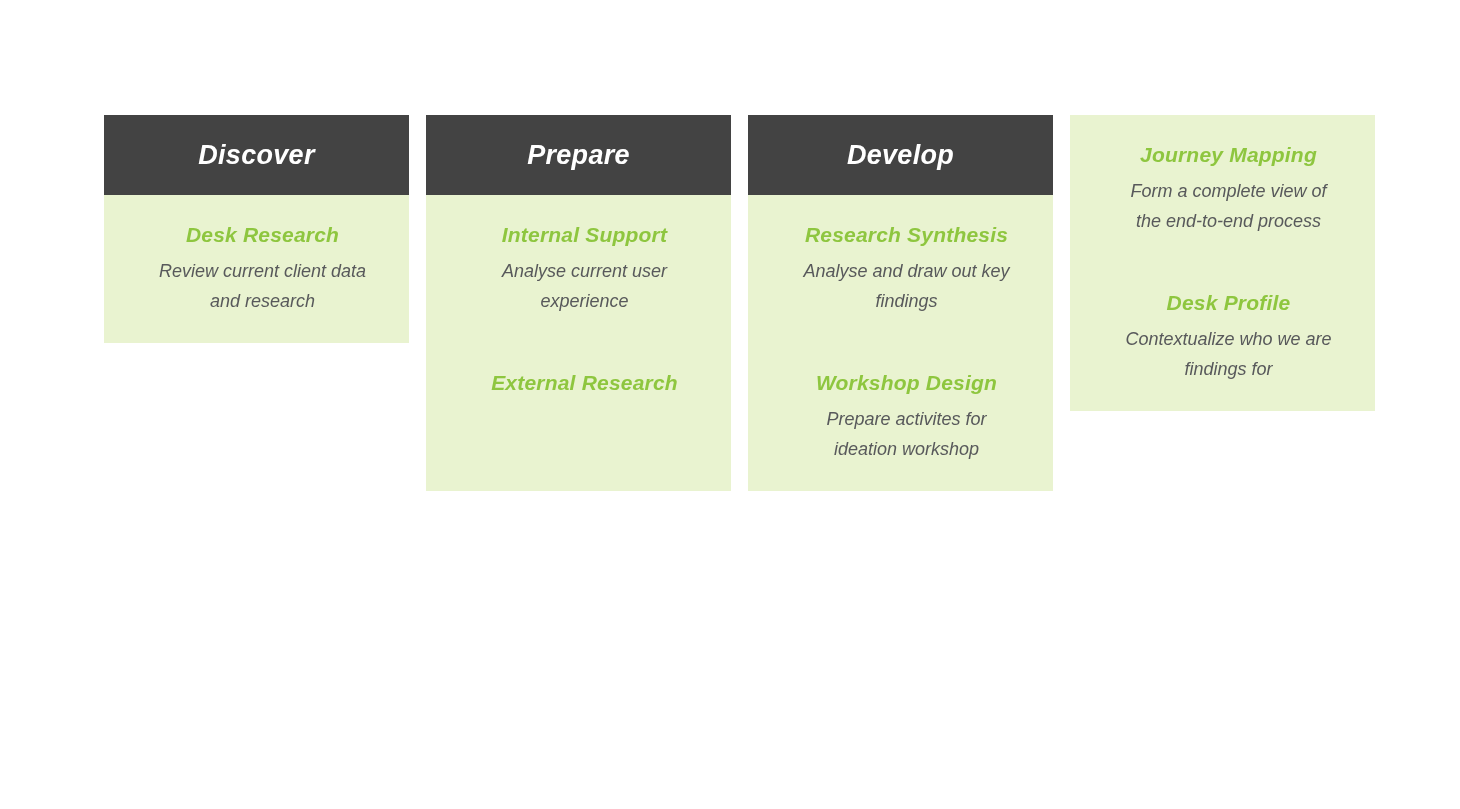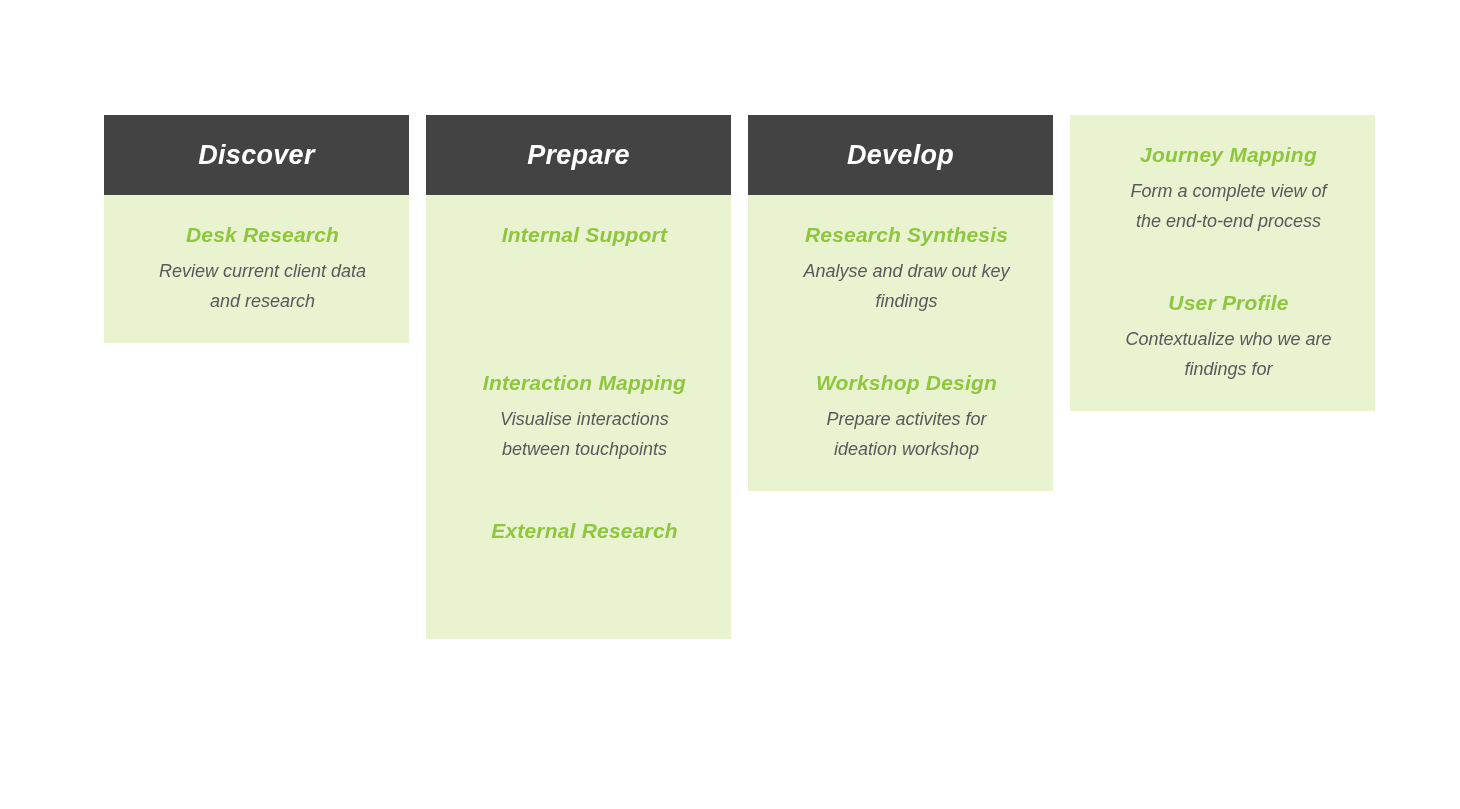--- a/index.html
+++ b/index.html
@@ -78,25 +78,22 @@
 and research</div>
     </div>
   </div>
 
   <div class="column">
     <div class="column-header">
       <span>Prepare</span>
     </div>
     <div class="card">
       <div class="card-title">Internal Support</div>
-    </div>
-    <div class="card">
-      <div class="card-title">Interaction Mapping</div>
-      <div class="card-description">Visualise interactions
-between touchpoints</div>
+      <div class="card-description">Analyse current user
+experience</div>
     </div>
     <div class="card">
       <div class="card-title">External Research</div>
     </div>
   </div>
 
   <div class="column">
     <div class="column-header">
       <span>Develop</span>
     </div>
@@ -112,19 +109,19 @@
     </div>
   </div>
 
   <div class="column">
     <div class="card">
       <div class="card-title">Journey Mapping</div>
       <div class="card-description">Form a complete view of
 the end-to-end process</div>
     </div>
     <div class="card">
-      <div class="card-title">User Profile</div>
+      <div class="card-title">Desk Profile</div>
       <div class="card-description">Contextualize who we are
 findings for</div>
     </div>
   </div>
 
 </div>
 
 </body></html>

